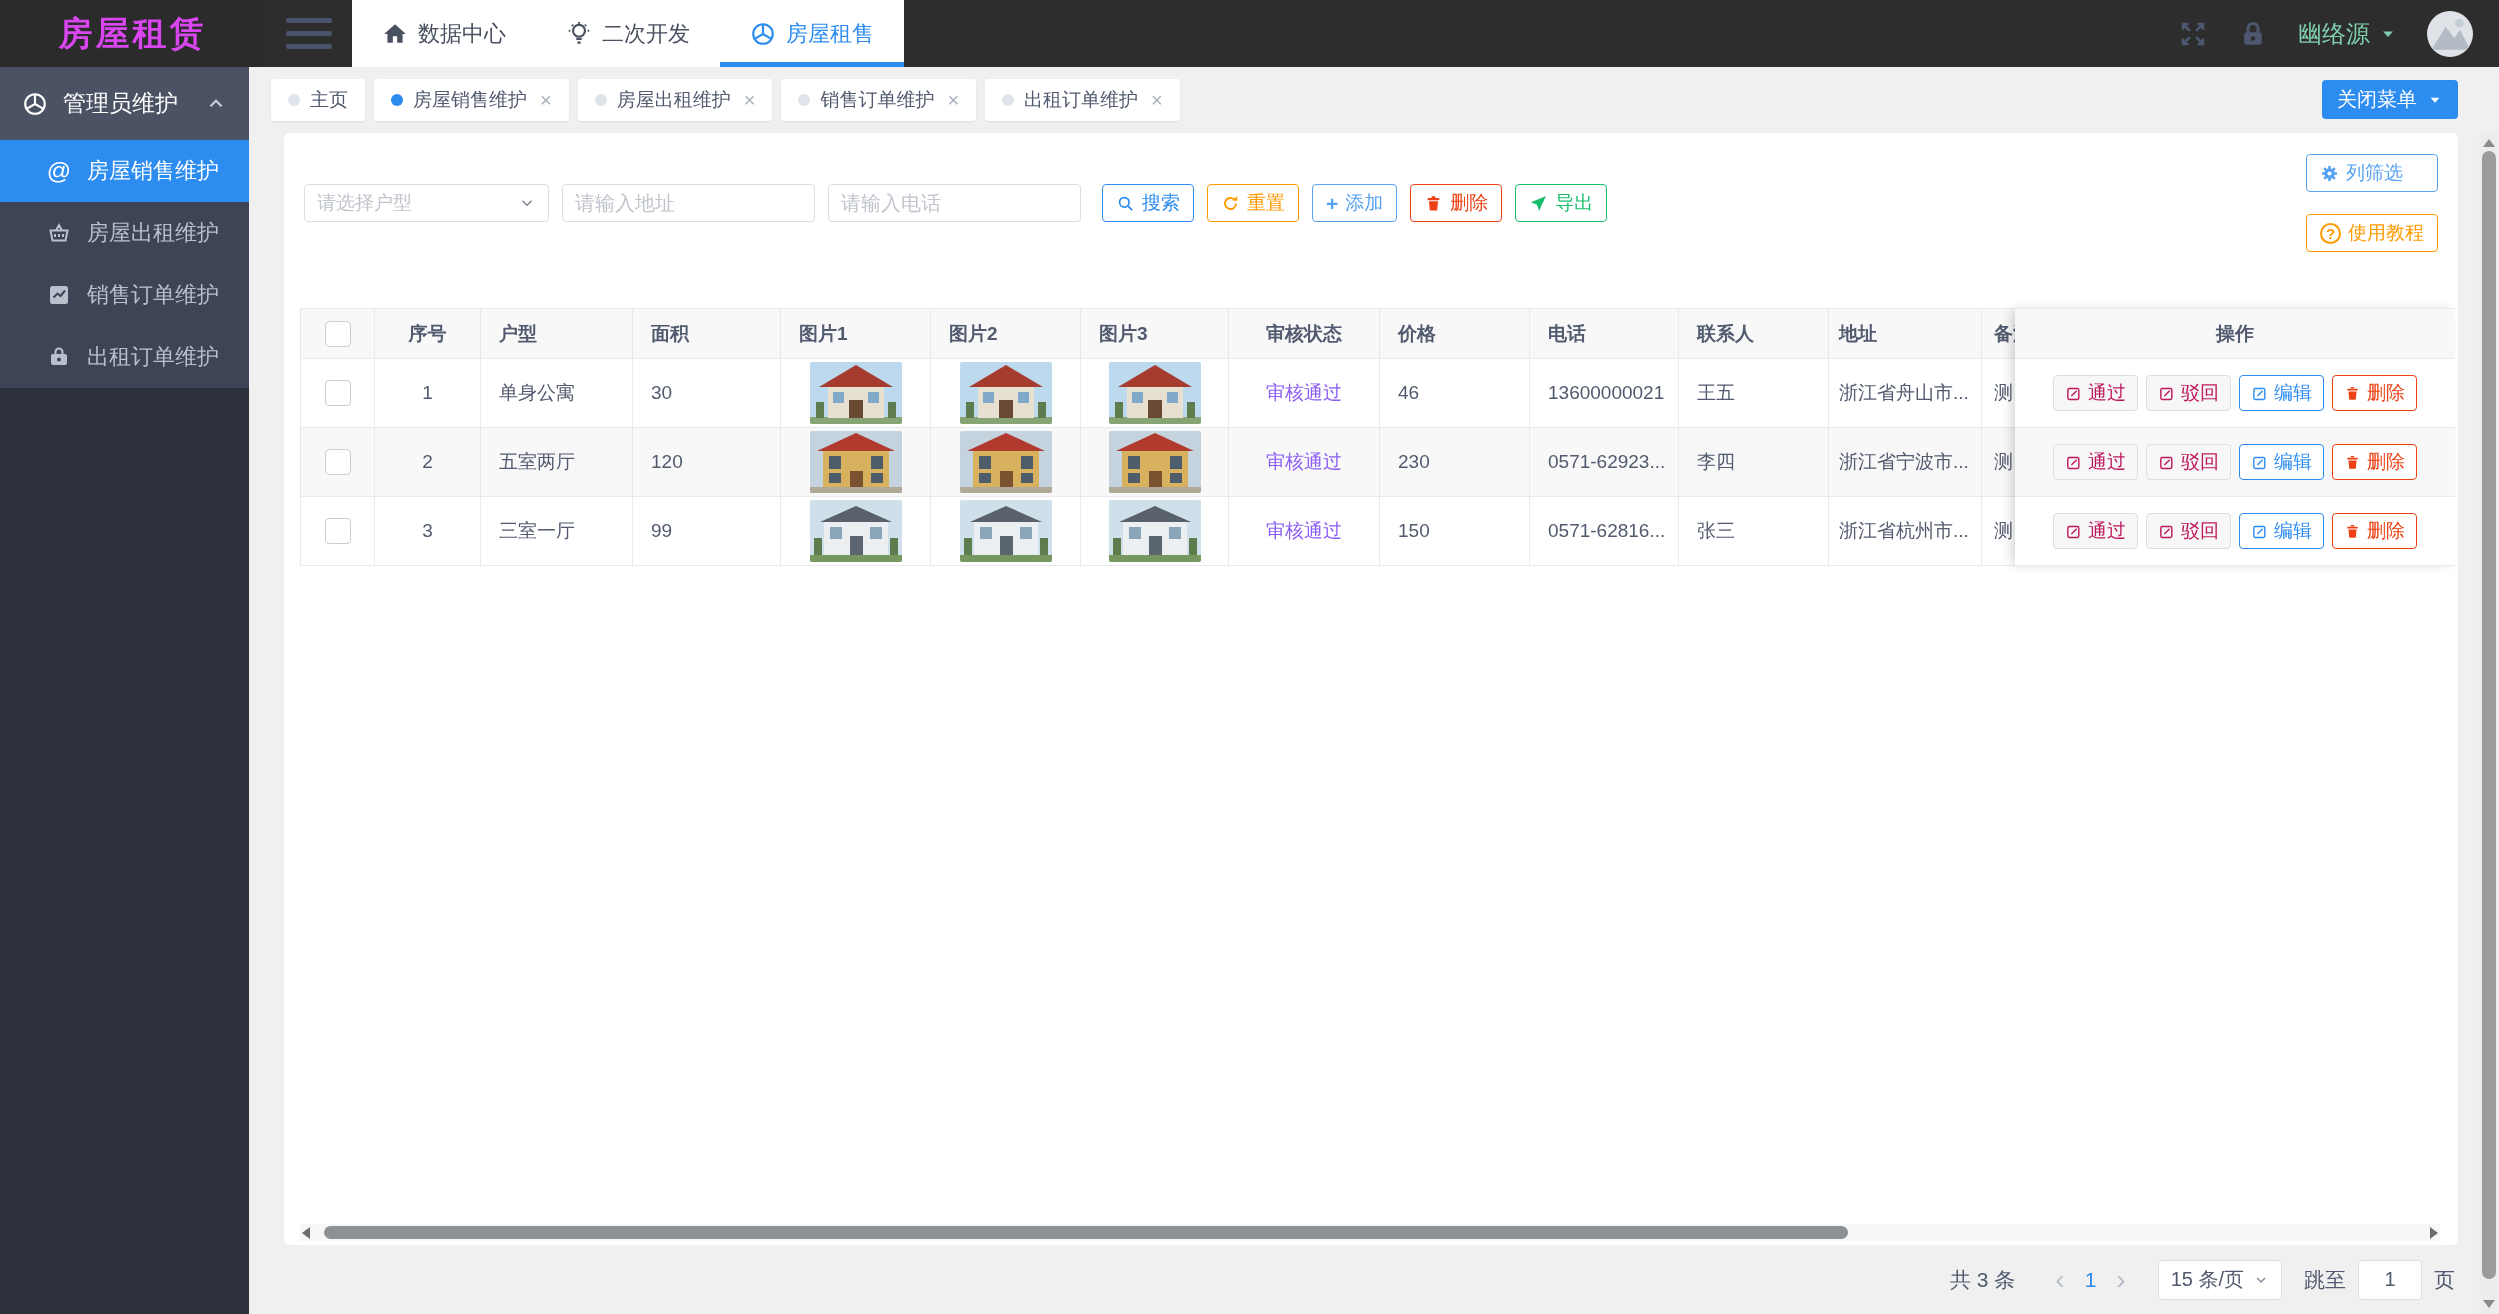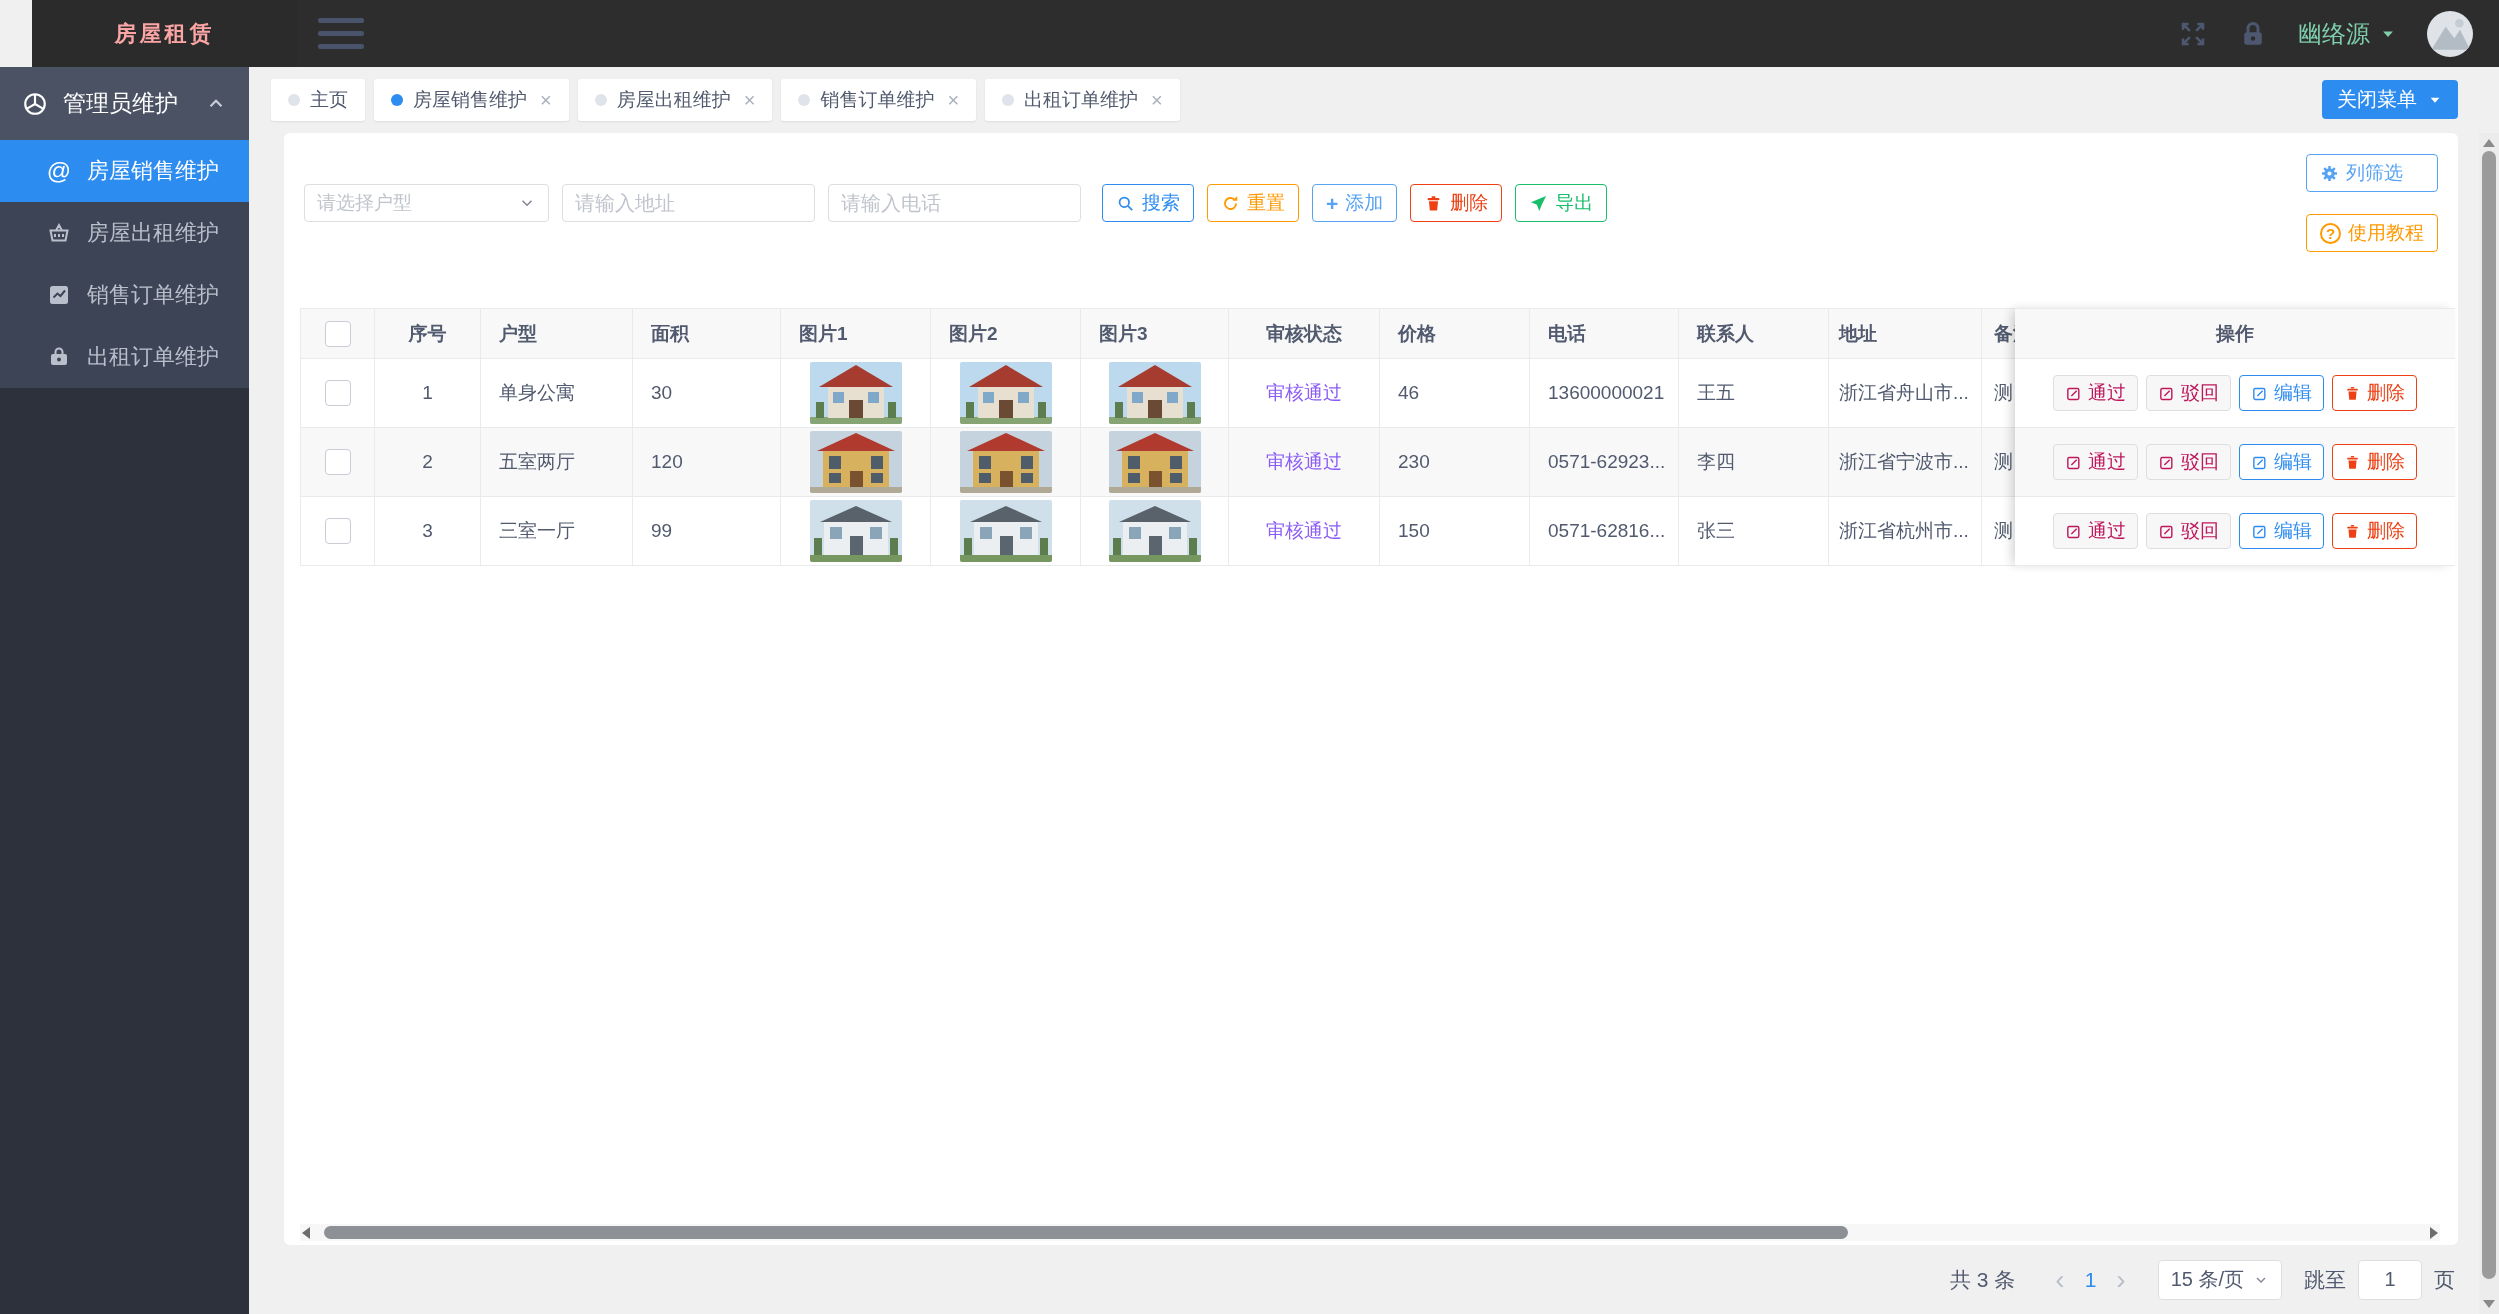--- a/index.html
+++ b/index.html
@@ -2,22 +2,22 @@
 <html><head>
 <meta charset="utf-8">
 <style>
   * { margin:0; padding:0; box-sizing:border-box; }
   html,body { width:2499px; height:1314px; overflow:hidden;
     font-family:"Liberation Sans","DejaVu Sans",sans-serif; color:#515a6e; }
   .app { position:relative; width:2499px; height:1314px; background:#f0f0f0; }
 
   
   .header { display:flex; height:67px; }
-  .logo { width:265px; background:#2b2b2b; color:#fca5a5; font-size:22px; font-weight:bold;
-    letter-spacing:3px; display:flex; align-items:center; justify-content:center;margin-left:32px; }
+  .logo { width:265px; background:#2b2b2b; color:#d946ef; font-size:34px; font-weight:bold;
+    letter-spacing:3px; display:flex; align-items:center; justify-content:center; }
   .burger { width:87px; background:#2d2d2d; display:flex; align-items:center; justify-content:center; cursor:pointer; }
   .burger-lines { display:flex; flex-direction:column; gap:8px; }
   .burger-lines i { display:block; width:46px; height:5px; background:#49536b; border-radius:2px; }
   .nav { background:#fff; display:flex; }
   .nav-item { display:flex; align-items:center; gap:10px; padding:0 30px; font-size:22px; color:#495060; cursor:pointer; }
   .nav-item svg { width:26px; height:26px; }
   .nav-item.active { color:#2d8cf0; box-shadow:inset 0 -5px 0 #2d8cf0; }
   .header-rest { flex:1; background:#2d2d2d; display:flex; align-items:center; justify-content:flex-end; gap:30px; padding-right:26px; }
   .hicon { width:30px; height:30px; color:#4d5870; }
   .user { display:flex; align-items:center; gap:9px; color:#7fcfae; font-size:24px; cursor:pointer; }
@@ -236,20 +236,40 @@
 <div class="app">
 
   <div class="header">
     <div class="logo">房屋租赁</div>
     <div class="burger">
       <div class="burger-lines">
           <i></i>
           <i></i>
           <i></i>
         </div>
+    </div>
+    <div class="nav">
+      <div class="nav-item">
+        <svg>
+            <use href="#i-home"></use>
+          </svg>
+        <span>数据中心</span>
+      </div>
+      <div class="nav-item">
+        <svg>
+            <use href="#i-bulb"></use>
+          </svg>
+        <span>二次开发</span>
+      </div>
+      <div class="nav-item active">
+        <svg>
+            <use href="#i-aperture"></use>
+          </svg>
+        <span>房屋租售</span>
+      </div>
     </div>
     <div class="header-rest">
       <svg class="hicon">
           <use href="#i-expand"></use>
         </svg>
       <svg class="hicon">
           <use href="#i-lock"></use>
         </svg>
       <div class="user">
         <span>幽络源</span>

